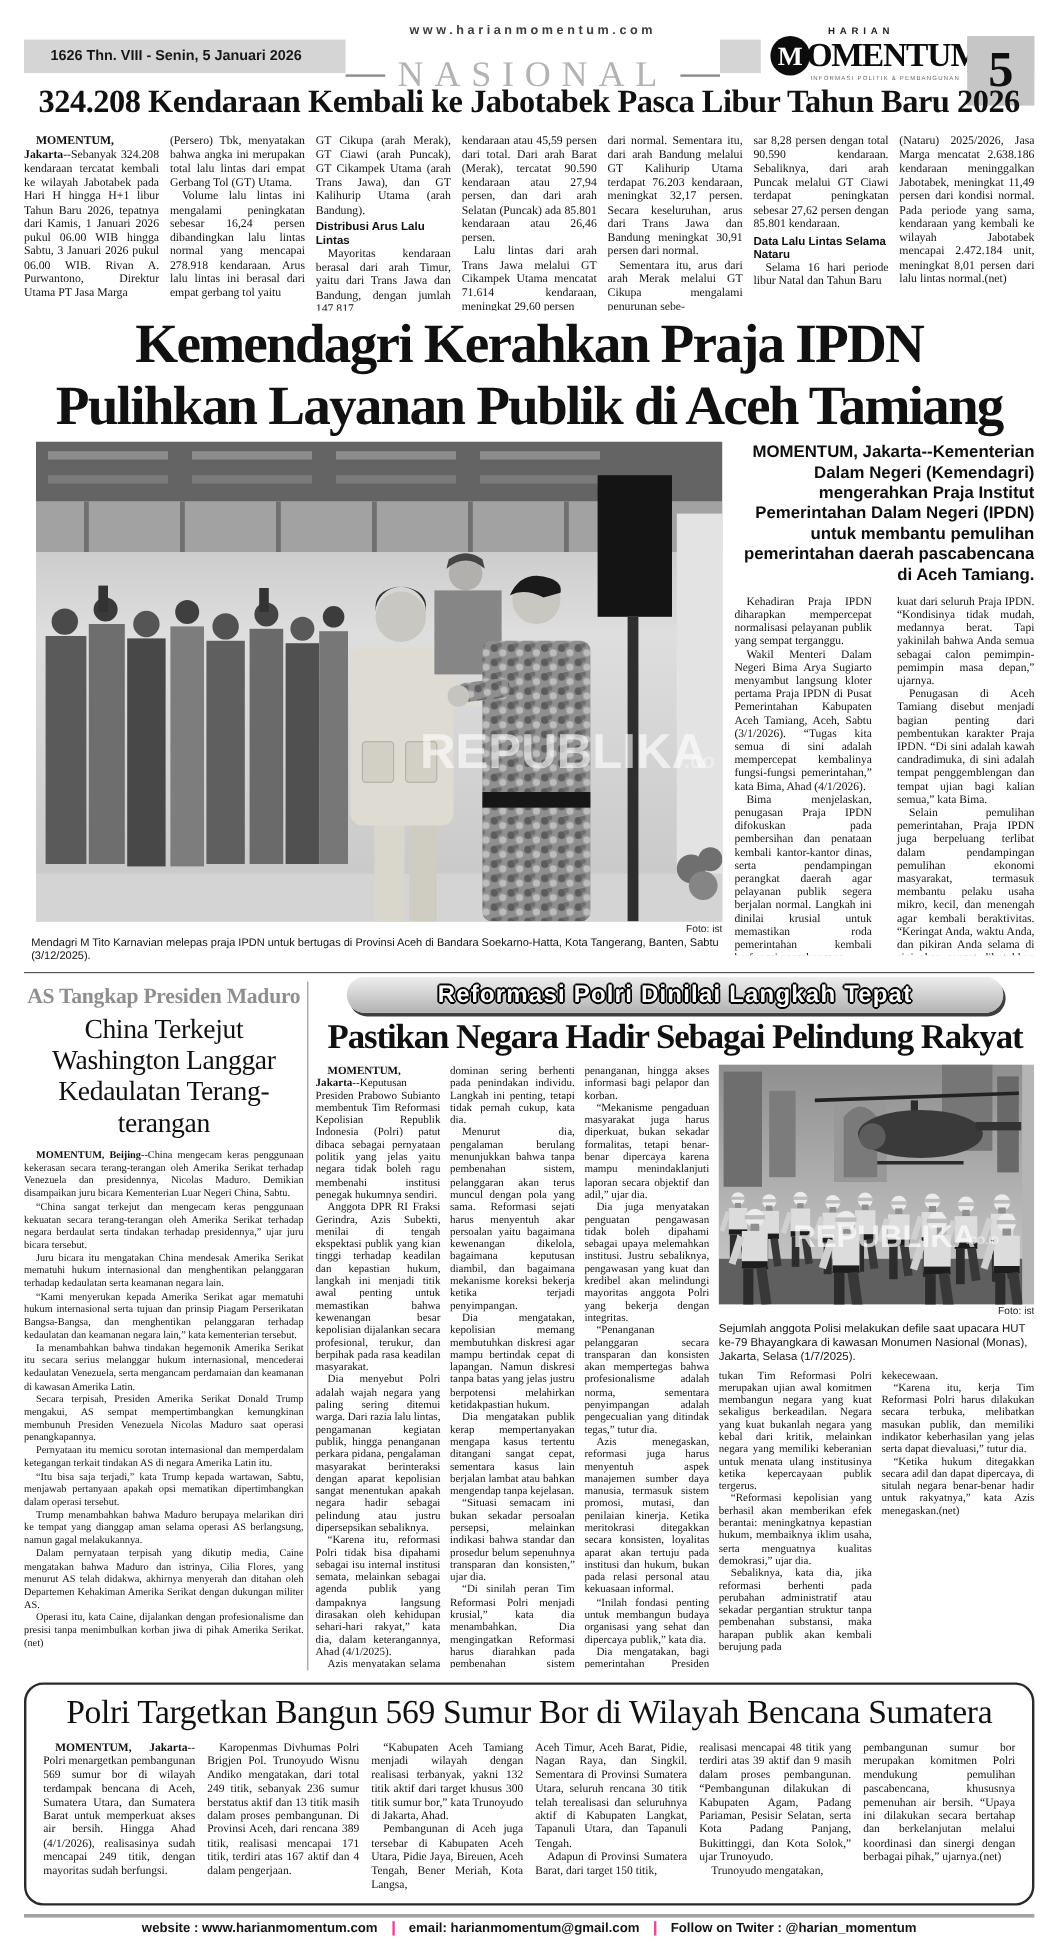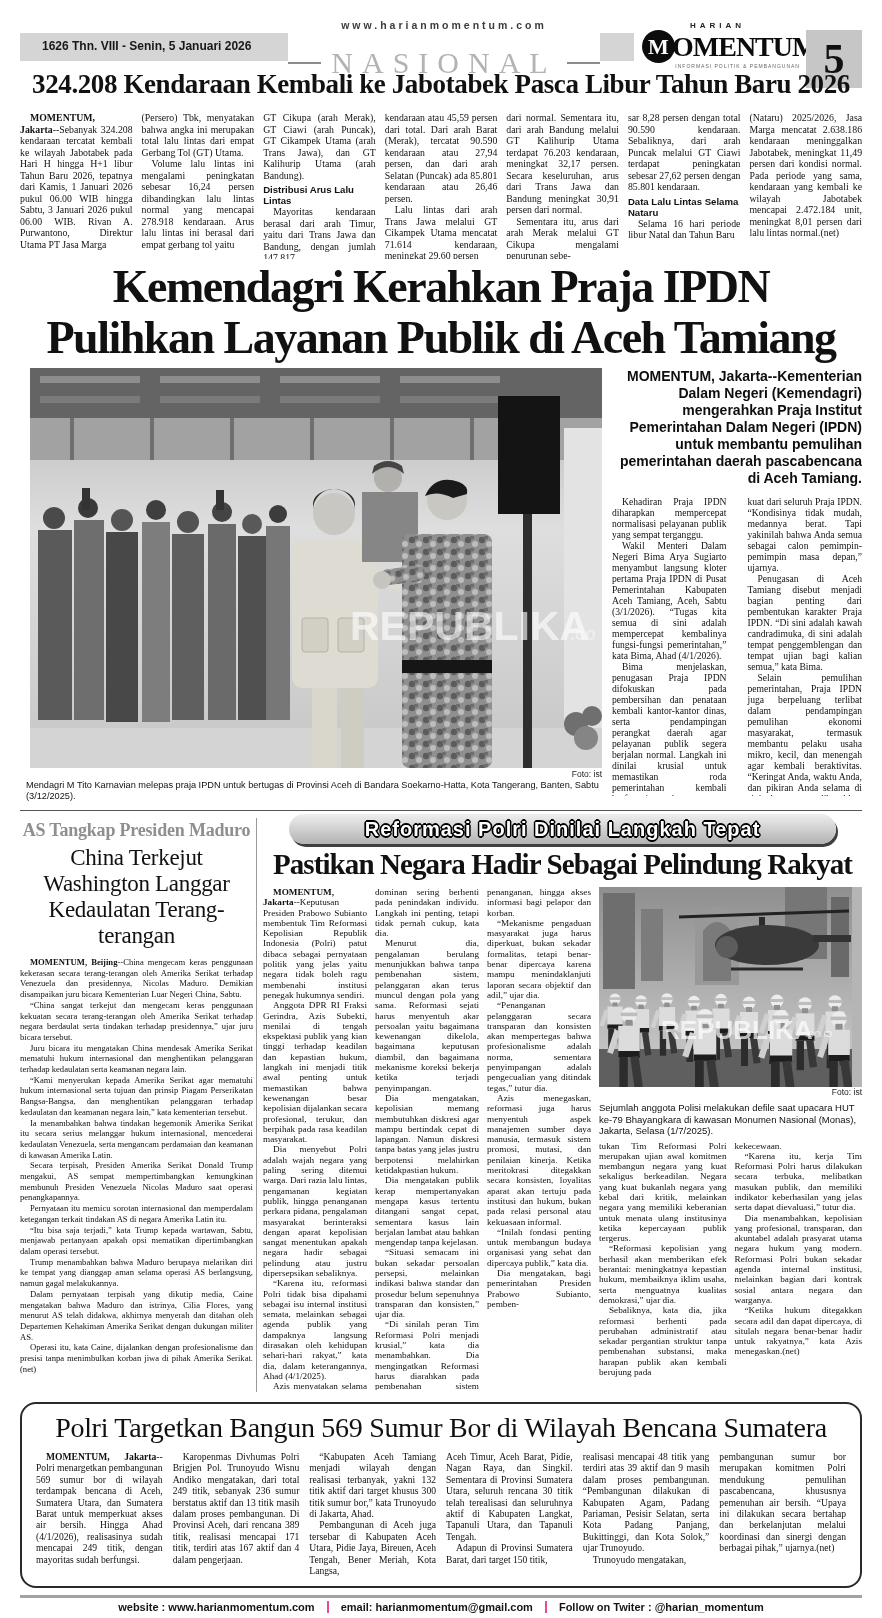--- a/index.html
+++ b/index.html
@@ -291,20 +291,21 @@
         <p class="cont">dominan sering berhenti pada penindakan individu. Langkah ini penting, tetapi tidak pernah cukup, kata dia.</p>
         <p>Menurut dia, pengalaman berulang menunjukkan bahwa tanpa pembenahan sistem, pelanggaran akan terus muncul dengan pola yang sama. Reformasi sejati harus menyentuh akar persoalan yaitu bagaimana kewenangan dikelola, bagaimana keputusan diambil, dan bagaimana mekanisme koreksi bekerja ketika terjadi penyimpangan.</p>
         <p>Dia mengatakan, kepolisian memang membutuhkan diskresi agar mampu bertindak cepat di lapangan. Namun diskresi tanpa batas yang jelas justru berpotensi melahirkan ketidakpastian hukum.</p>
         <p>Dia mengatakan publik kerap mempertanyakan mengapa kasus tertentu ditangani sangat cepat, sementara kasus lain berjalan lambat atau bahkan mengendap tanpa kejelasan.</p>
         <p>“Situasi semacam ini bukan sekadar persoalan persepsi, melainkan indikasi bahwa standar dan prosedur belum sepenuhnya transparan dan konsisten,” ujar dia.</p>
         <p>“Di sinilah peran Tim Reformasi Polri menjadi krusial,” kata dia menambahkan. Dia mengingatkan Reformasi harus diarahkan pada pembenahan sistem penanganan perkara yang lebih terbuka, mulai dari kejelasan alur proses hukum, batas waktu</p>
       </div>
     <div class="pcol">
         <p class="cont">penanganan, hingga akses informasi bagi pelapor dan korban.</p>
         <p>“Mekanisme pengaduan masyarakat juga harus diperkuat, bukan sekadar formalitas, tetapi benar-benar dipercaya karena mampu menindaklanjuti laporan secara objektif dan adil,” ujar dia.</p>
+        <p>Dia juga menyatakan penguatan pengawasan tidak boleh dipahami sebagai upaya melemahkan institusi. Justru sebaliknya, pengawasan yang kuat dan kredibel akan melindungi mayoritas anggota Polri yang bekerja dengan integritas.</p>
         <p>“Penanganan pelanggaran secara transparan dan konsisten akan mempertegas bahwa profesionalisme adalah norma, sementara penyimpangan adalah pengecualian yang ditindak tegas,” tutur dia.</p>
         <p>Azis menegaskan, reformasi juga harus menyentuh aspek manajemen sumber daya manusia, termasuk sistem promosi, mutasi, dan penilaian kinerja. Ketika meritokrasi ditegakkan secara konsisten, loyalitas aparat akan tertuju pada institusi dan hukum, bukan pada relasi personal atau kekuasaan informal.</p>
         <p>“Inilah fondasi penting untuk membangun budaya organisasi yang sehat dan dipercaya publik,” kata dia.</p>
         <p>Dia mengatakan, bagi pemerintahan Presiden Prabowo Subianto, pemben-</p>
       </div>
     <div class="polri-right">
       <div class="photo-polri">
         <svg width="253" height="200" viewBox="0 0 253 200">
           <defs>
             <linearGradient id="gSky" x1="0" y1="0" x2="0" y2="1">
@@ -363,21 +364,20 @@
       <div class="caption-polri">Sejumlah anggota Polisi melakukan defile saat upacara HUT ke-79 Bhayangkara di kawasan Monumen Nasional (Monas), Jakarta, Selasa (1/7/2025).</div>
       <div class="polri-sub">
         <div class="pcol">
             <p class="cont">tukan Tim Reformasi Polri merupakan ujian awal komitmen membangun negara yang kuat sekaligus berkeadilan. Negara yang kuat bukanlah negara yang kebal dari kritik, melainkan negara yang memiliki keberanian untuk menata ulang institusinya ketika kepercayaan publik tergerus.</p>
             <p>“Reformasi kepolisian yang berhasil akan memberikan efek berantai: meningkatnya kepastian hukum, membaiknya iklim usaha, serta menguatnya kualitas demokrasi,” ujar dia.</p>
             <p>Sebaliknya, kata dia, jika reformasi berhenti pada perubahan administratif atau sekadar pergantian struktur tanpa pembenahan substansi, maka harapan publik akan kembali berujung pada</p>
           </div>
         <div class="pcol">
             <p class="cont">kekecewaan.</p>
             <p>“Karena itu, kerja Tim Reformasi Polri harus dilakukan secara terbuka, melibatkan masukan publik, dan memiliki indikator keberhasilan yang jelas serta dapat dievaluasi,” tutur dia.</p>
-            <p>Dia menambahkan, kepolisian yang profesional, transparan, dan akuntabel adalah prasyarat utama negara hukum yang modern. Reformasi Polri bukan sekadar agenda internal institusi, melainkan bagian dari kontrak sosial antara negara dan warganya.</p>
             <p>“Ketika hukum ditegakkan secara adil dan dapat dipercaya, di situlah negara benar-benar hadir untuk rakyatnya,” kata Azis menegaskan.(net)</p>
           </div>
       </div>
     </div>
   </div>
 </div>
 
 <div class="abs sumur">
   <h2>Polri Targetkan Bangun 569 Sumur Bor di Wilayah Bencana Sumatera</h2>
   <div class="sumur-cols">

